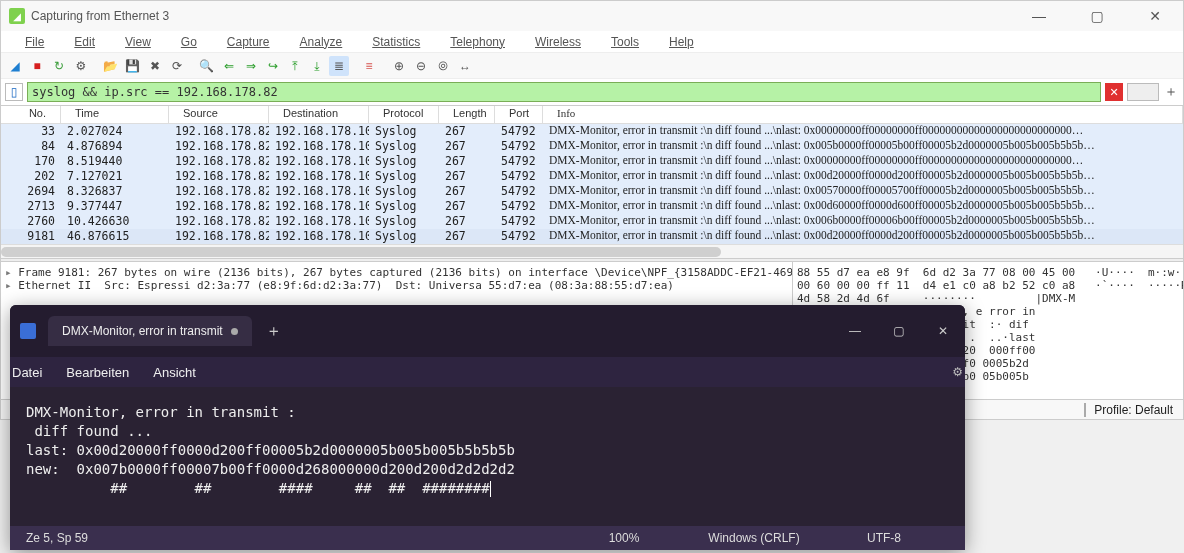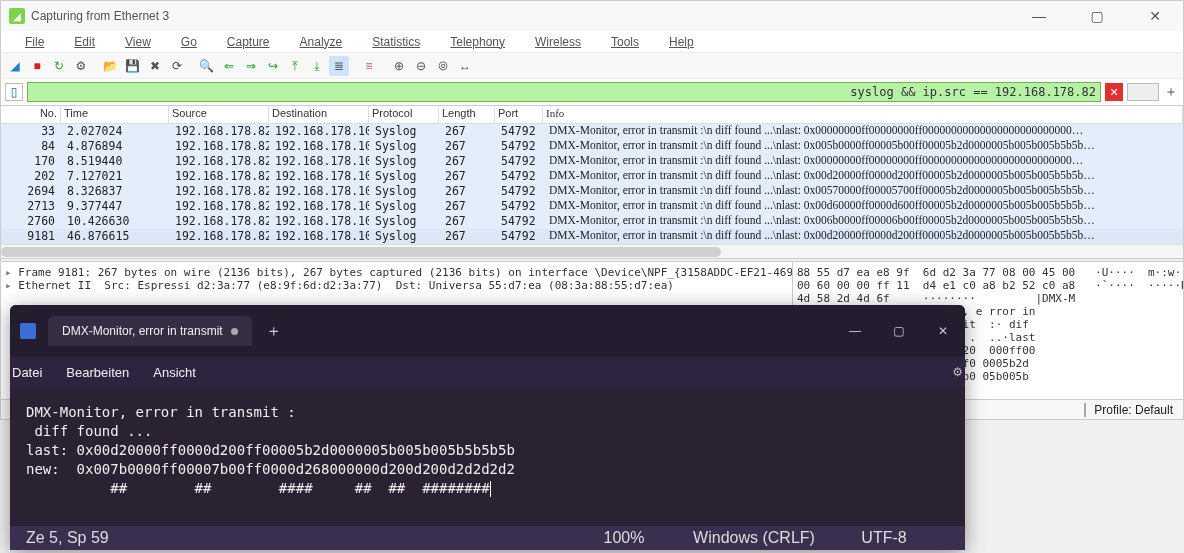--- a/index.html
+++ b/index.html
@@ -15,28 +15,28 @@
   .menubar { height: 22px; display: flex; align-items: center; padding: 0 8px; gap: 14px; font-size: 12px; color: #555; border-bottom: 1px solid #eee; }
   .menuitem { cursor: pointer; }
   .menuitem .ul { text-decoration: underline; margin-left: 16px; }
 
   .toolbar { height: 26px; display: flex; align-items: center; padding: 0 4px; gap: 2px; border-bottom: 1px solid #eee; background:#f8f8f8;}
   .tbtn { width: 20px; height: 20px; display: flex; align-items: center; justify-content: center; border-radius: 2px; font-size: 12px; color:#555; cursor:pointer;}
   .tsep{width:6px;}
 
   .filterbar { height: 26px; display: flex; align-items: center; padding: 0 4px; gap: 4px; }
   .filter-icon { width: 18px; height: 18px; background:#fff; border:1px solid #bbb; display:flex;align-items:center;justify-content:center;color:#1565c0;}
-  .filter-input { flex: 1; height: 20px; border: 1px solid #7aae57; background: #b6f2a6; padding: 0 4px; font-family: monospace; font-size: 12px; color: #333; outline:none;text-align:right;}
+  .filter-input { flex: 1; height: 20px; border: 1px solid #7aae57; background: #b6f2a6; padding: 0 4px; font-family: monospace; font-size: 12px; color: #333; outline:none;}
   .filter-x { width:18px;height:18px;background:#e03030;color:#fff;display:flex;align-items:center;justify-content:center;font-size:11px;cursor:pointer;}
   .filter-dd { width:32px;height:18px;border:1px solid #bbb;background:#eee;cursor:pointer;}
   .filter-plus{width:16px;text-align:center;font-size:14px;color:#555;cursor:pointer;}
 
   .plist { border-top: 1px solid #ccc; }
   .plist-head { display: flex; height: 18px; background: #fff; border-bottom: 1px solid #ddd; font-size: 11px; color:#333;}
-  .plist-head > div { padding: 1px 3px; border-right: 1px solid #ddd; }
+  .plist-head > div { padding: 1px 14px; border-right: 1px solid #ddd; }
   .plist-body { font-family: Consolas, monospace; font-size: 11.5px; overflow:hidden;}
   .prow { display: flex; height: 15px; background: #e3edfb; color:#222;}
   .prow.sel { background:#dce7f7; }
   .prow > div { padding: 0 6px; white-space: nowrap; overflow:hidden;}
   .c-no{width:60px;text-align:right;} .c-time{width:108px;} .c-src{width:100px;} .c-dst{width:100px;} .c-proto{width:70px;} .c-len{width:56px;text-align:left;} .c-port{width:48px;} .c-info{flex:1;font-family:Liberation Serif, serif;}
   .hscroll{height:14px;border-top:1px solid #ddd;background:#f5f5f5;position:relative;}
   .hscroll .thumb{position:absolute;left:0;top:2px;height:10px;width:720px;background:#cfcfcf;border-radius:5px;}
 
   .splitter{height:4px;background:#eee;border-top:1px solid #ccc;border-bottom:1px solid #ccc;}
 
@@ -55,21 +55,21 @@
   .np-tabtitle{color:#eee;font-size:12px;}
   .np-dot{width:7px;height:7px;border-radius:50%;background:#aaa;}
   .np-plus{margin-left:14px;color:#ccc;font-size:16px;cursor:pointer;}
   .np-winbtns{margin-left:auto;display:flex;}
   .np-wbtn{width:44px;height:38px;display:flex;align-items:center;justify-content:center;color:#ccc;cursor:pointer;}
   .np-menubar{height:30px;display:flex;align-items:center;padding:0 2px;gap:24px;background:#2e2440;}
   .np-menuitem{color:#eee;font-size:13px;cursor:pointer;}
   .np-gear{margin-left:auto;color:#bbb;cursor:pointer;}
   .np-body{padding:16px;font-family:Consolas,monospace;font-size:14px;color:#eee;white-space:pre;line-height:1.35;}
   .np-caret{display:inline-block;width:1px;height:16px;background:#fff;vertical-align:middle;}
-  .np-status{position:absolute;bottom:0;left:0;right:0;height:24px;background:#3a2f4e;display:flex;align-items:center;color:#ddd;font-size:16px;padding:0 16px;}
+  .np-status{position:absolute;bottom:0;left:0;right:0;height:24px;background:#3a2f4e;display:flex;align-items:center;color:#ddd;font-size:12px;padding:0 16px;}
   .np-status .sp{flex:1;}
   .np-status .cell{width:130px;text-align:center;}
 </style>
 </head>
 <body>
 
 <div class="ws-window">
   <div class="titlebar">
     <div class="icon">◢</div>
     <div class="title">Capturing from Ethernet 3</div>

